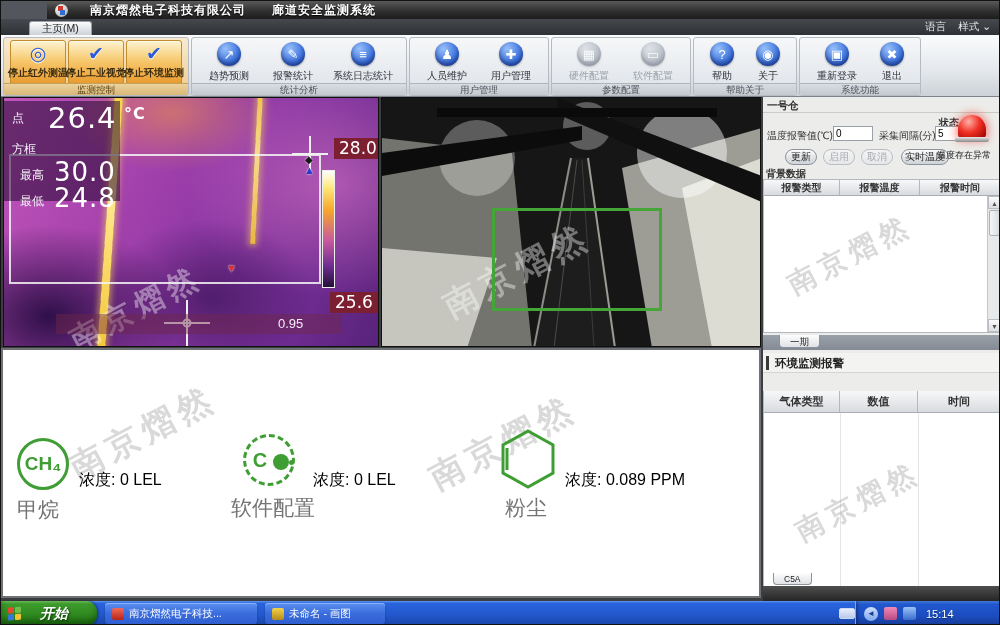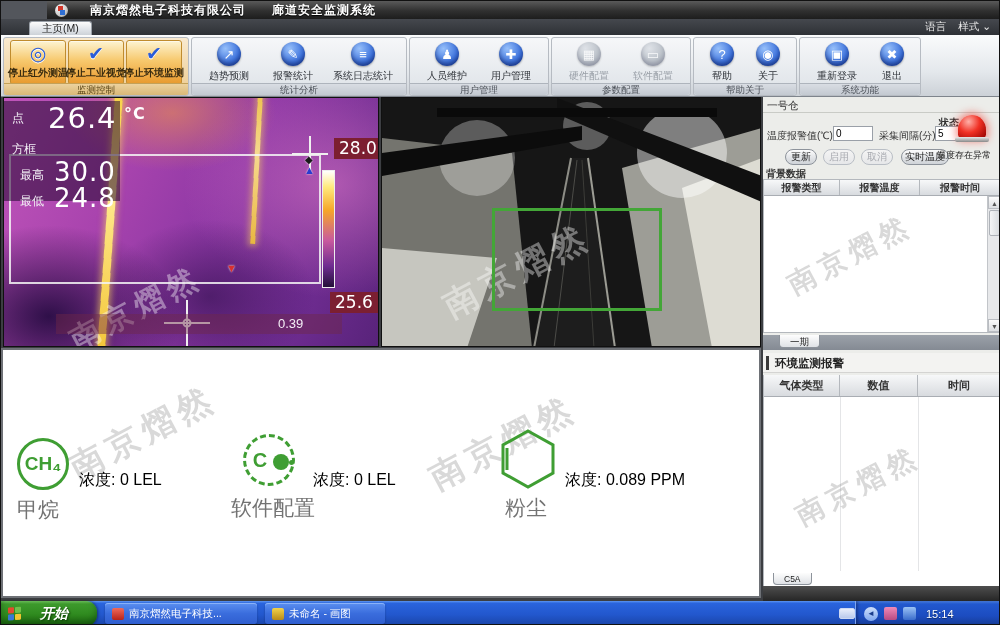--- a/index.html
+++ b/index.html
@@ -89,21 +89,21 @@
   .greenbox{position:absolute;left:110px;top:110px;width:170px;height:103px;border:3px solid #43a637;}
 
   
   .wm{position:absolute;font-size:34px;letter-spacing:6px;font-weight:bold;transform:rotate(-28deg);
     pointer-events:none;white-space:nowrap;}
   .wm.light{color:rgba(255,255,255,.4);}
   .wm.dark{color:rgba(120,120,120,.28);}
 
   
   .rpanel{position:absolute;left:762px;top:0;width:238px;height:504px;background:#ecedea;font-size:10px;color:#222;}
-  .zone-tab{position:absolute;left:4px;top:2px;font-size:10.5px;font-weight:normal;color:#333;}
+  .zone-tab{position:absolute;left:4px;top:2px;font-size:10.5px;font-weight:bold;color:#333;}
   .rp-hr{position:absolute;left:0;top:15px;width:238px;height:1px;background:#c9cbc6;}
   .rp-label{position:absolute;color:#333;}
   .rp-input{position:absolute;height:15px;border:1px solid #9aa0a8;background:#fff;font-size:10px;padding:0 2px;}
   .rp-btn{position:absolute;height:16px;font-size:10px;color:#222;border:1px solid #8d939b;border-radius:8px;
     background:linear-gradient(#fdfdfd,#e4e6e9 50%,#cfd3d8);text-align:center;line-height:14px;}
   .rp-btn.dis{color:#a8aab0;border-color:#b9bec5;background:linear-gradient(#f4f4f4,#e6e7e9);}
   .beacon{position:absolute;left:192px;top:18px;width:34px;height:28px;}
   .beacon .dome{position:absolute;left:3px;top:0;width:28px;height:24px;border-radius:50% 50% 14% 14%/60% 60% 20% 20%;
     background:radial-gradient(circle at 38% 28%,#ffb0a8,#f03024 45%,#a80a06 85%);box-shadow:0 0 8px 2px rgba(240,40,30,.55);}
   .beacon .base{position:absolute;left:0;top:22px;width:34px;height:5px;border-radius:2px;
@@ -309,21 +309,21 @@
 
       <span class="mk-red" style="left:222px;top:164px;">▼</span>
 
       <div class="cross" style="left:160px;top:202px;width:46px;height:46px;">
         <div class="v"></div>
           <div class="h"></div>
           <div class="c"></div>
       </div>
 
       <div class="emis">
-        <span>0.39</span>
+        <span>0.95</span>
       </div>
     </div>
 
     <div class="cctv">
       <svg width="380" height="250" viewBox="0 0 380 250">
         <rect x="0" y="0" width="380" height="250" fill="#161616"></rect>
         <polygon points="0,40 130,55 150,250 0,250" fill="#74746e"></polygon>
         <polygon points="0,150 115,160 85,250 0,250" fill="#c6c6bf"></polygon>
         <polygon points="380,30 240,70 270,250 380,250" fill="#9d9d96"></polygon>
         <polygon points="380,60 300,90 330,250 380,250" fill="#dddcd3"></polygon>
@@ -383,21 +383,21 @@
       </div>
 
       <div class="phase-strip"></div>
       <div class="mini-tab" style="left:16px;top:238px;">一期</div>
 
       <div class="env-alarm-title">
         <div class="bar"></div>
         <span class="tx">环境监测报警</span>
       </div>
 
-      <div class="rp-table" style="top:278px;height:234px;border-top:none;">
+      <div class="rp-table" style="top:294px;height:234px;border-top:none;">
         <div class="rp-thead" style="height:22px;">
           <div class="rp-th" style="width:76px;font-size:11px;">气体类型</div>
           <div class="rp-th" style="width:78px;font-size:11px;">数值</div>
           <div class="rp-th" style="width:82px;font-size:11px;border-right:none;">时间</div>
         </div>
         <div class="rp-body" style="height:174px;">
           <div class="colline" style="left:76px;"></div>
           <div class="colline" style="left:154px;"></div>
           <div class="wm dark" style="left:26px;top:70px;font-size:28px;">南京熠然</div>
         </div>

